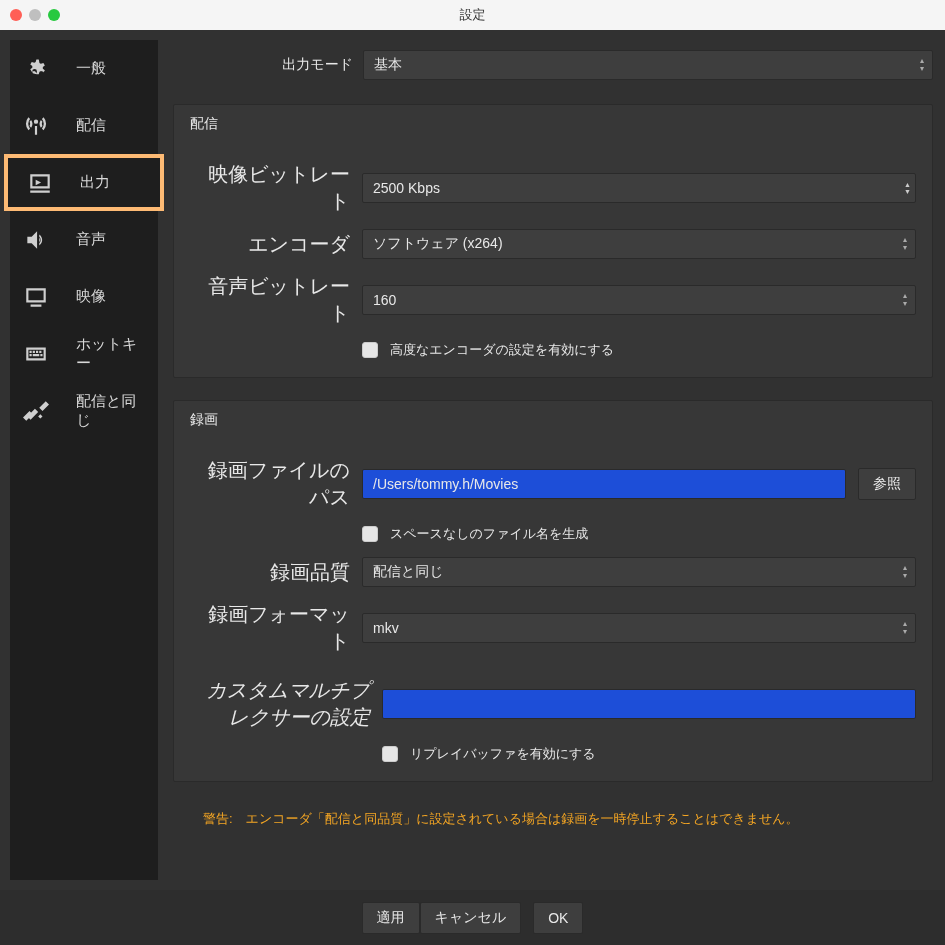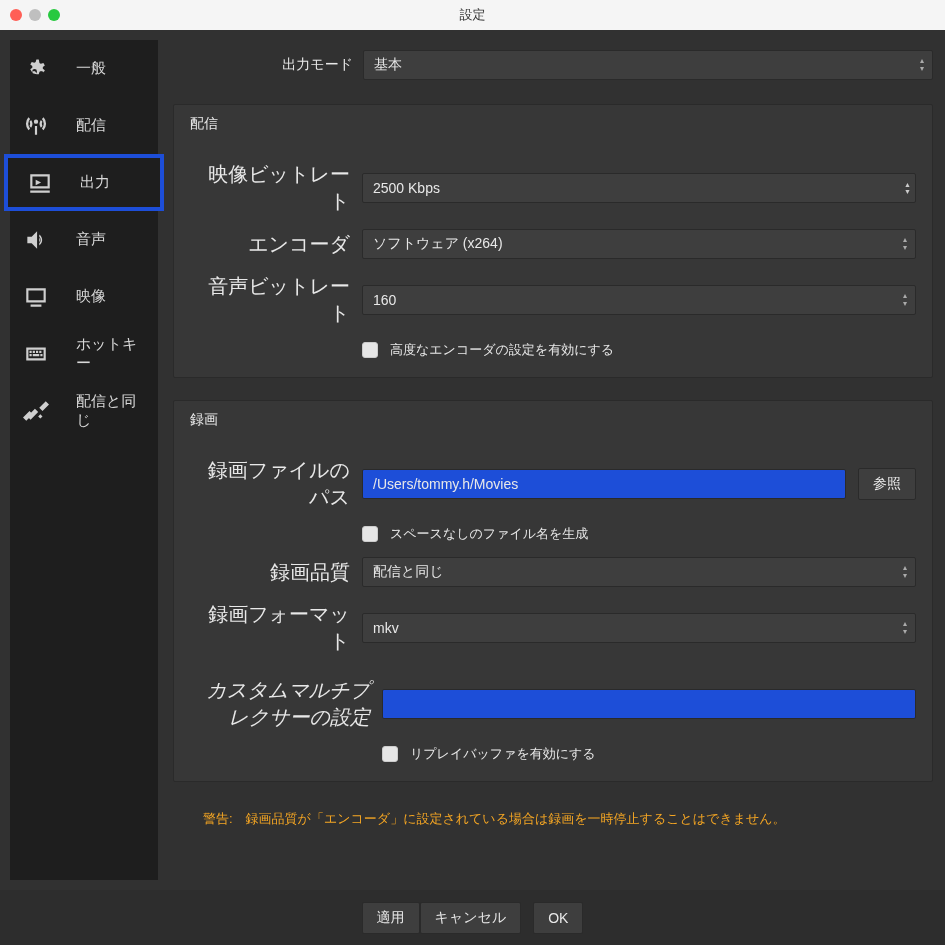--- a/index.html
+++ b/index.html
@@ -59,21 +59,21 @@
       align-items: center;
       gap: 26px;
       padding: 0 12px;
       height: 57px;
       color: #d8d8d8;
       cursor: pointer;
       font-size: 15px;
     }
     .sidebar-item.active {
       background: #1e1e1e;
-      border: 4px solid #1d4ed8;
+      border: 4px solid #fdba74;
       width: 160px;
       margin-left: -6px;
       padding-left: 18px;
     }
     .sidebar-item .icon {
       width: 28px;
       height: 28px;
       display: flex;
       align-items: center;
       justify-content: center;
@@ -361,21 +361,21 @@
             <span></span>
           </div>
         </div>
         <div class="form-row checkbox" style="padding-left:192px;">
           <span class="checkbox-box"></span>
           <span>リプレイバッファを有効にする</span>
         </div>
       </div>
     </div>
 
-    <div class="warning">警告:　録画品質が「エンコーダ」に設定されている場合は録画を一時停止することはできません。</div>
+    <div class="warning">警告:　エンコーダ「配信と同品質」に設定されている場合は録画を一時停止することはできません。</div>
 
     <div class="scrollbar-outer"></div>
   </div>
 </div>
 
 <div class="footer">
   <button class="btn">適用</button>
   <div class="footer-right">
     <button class="btn">キャンセル</button>
     <button class="btn">OK</button>

